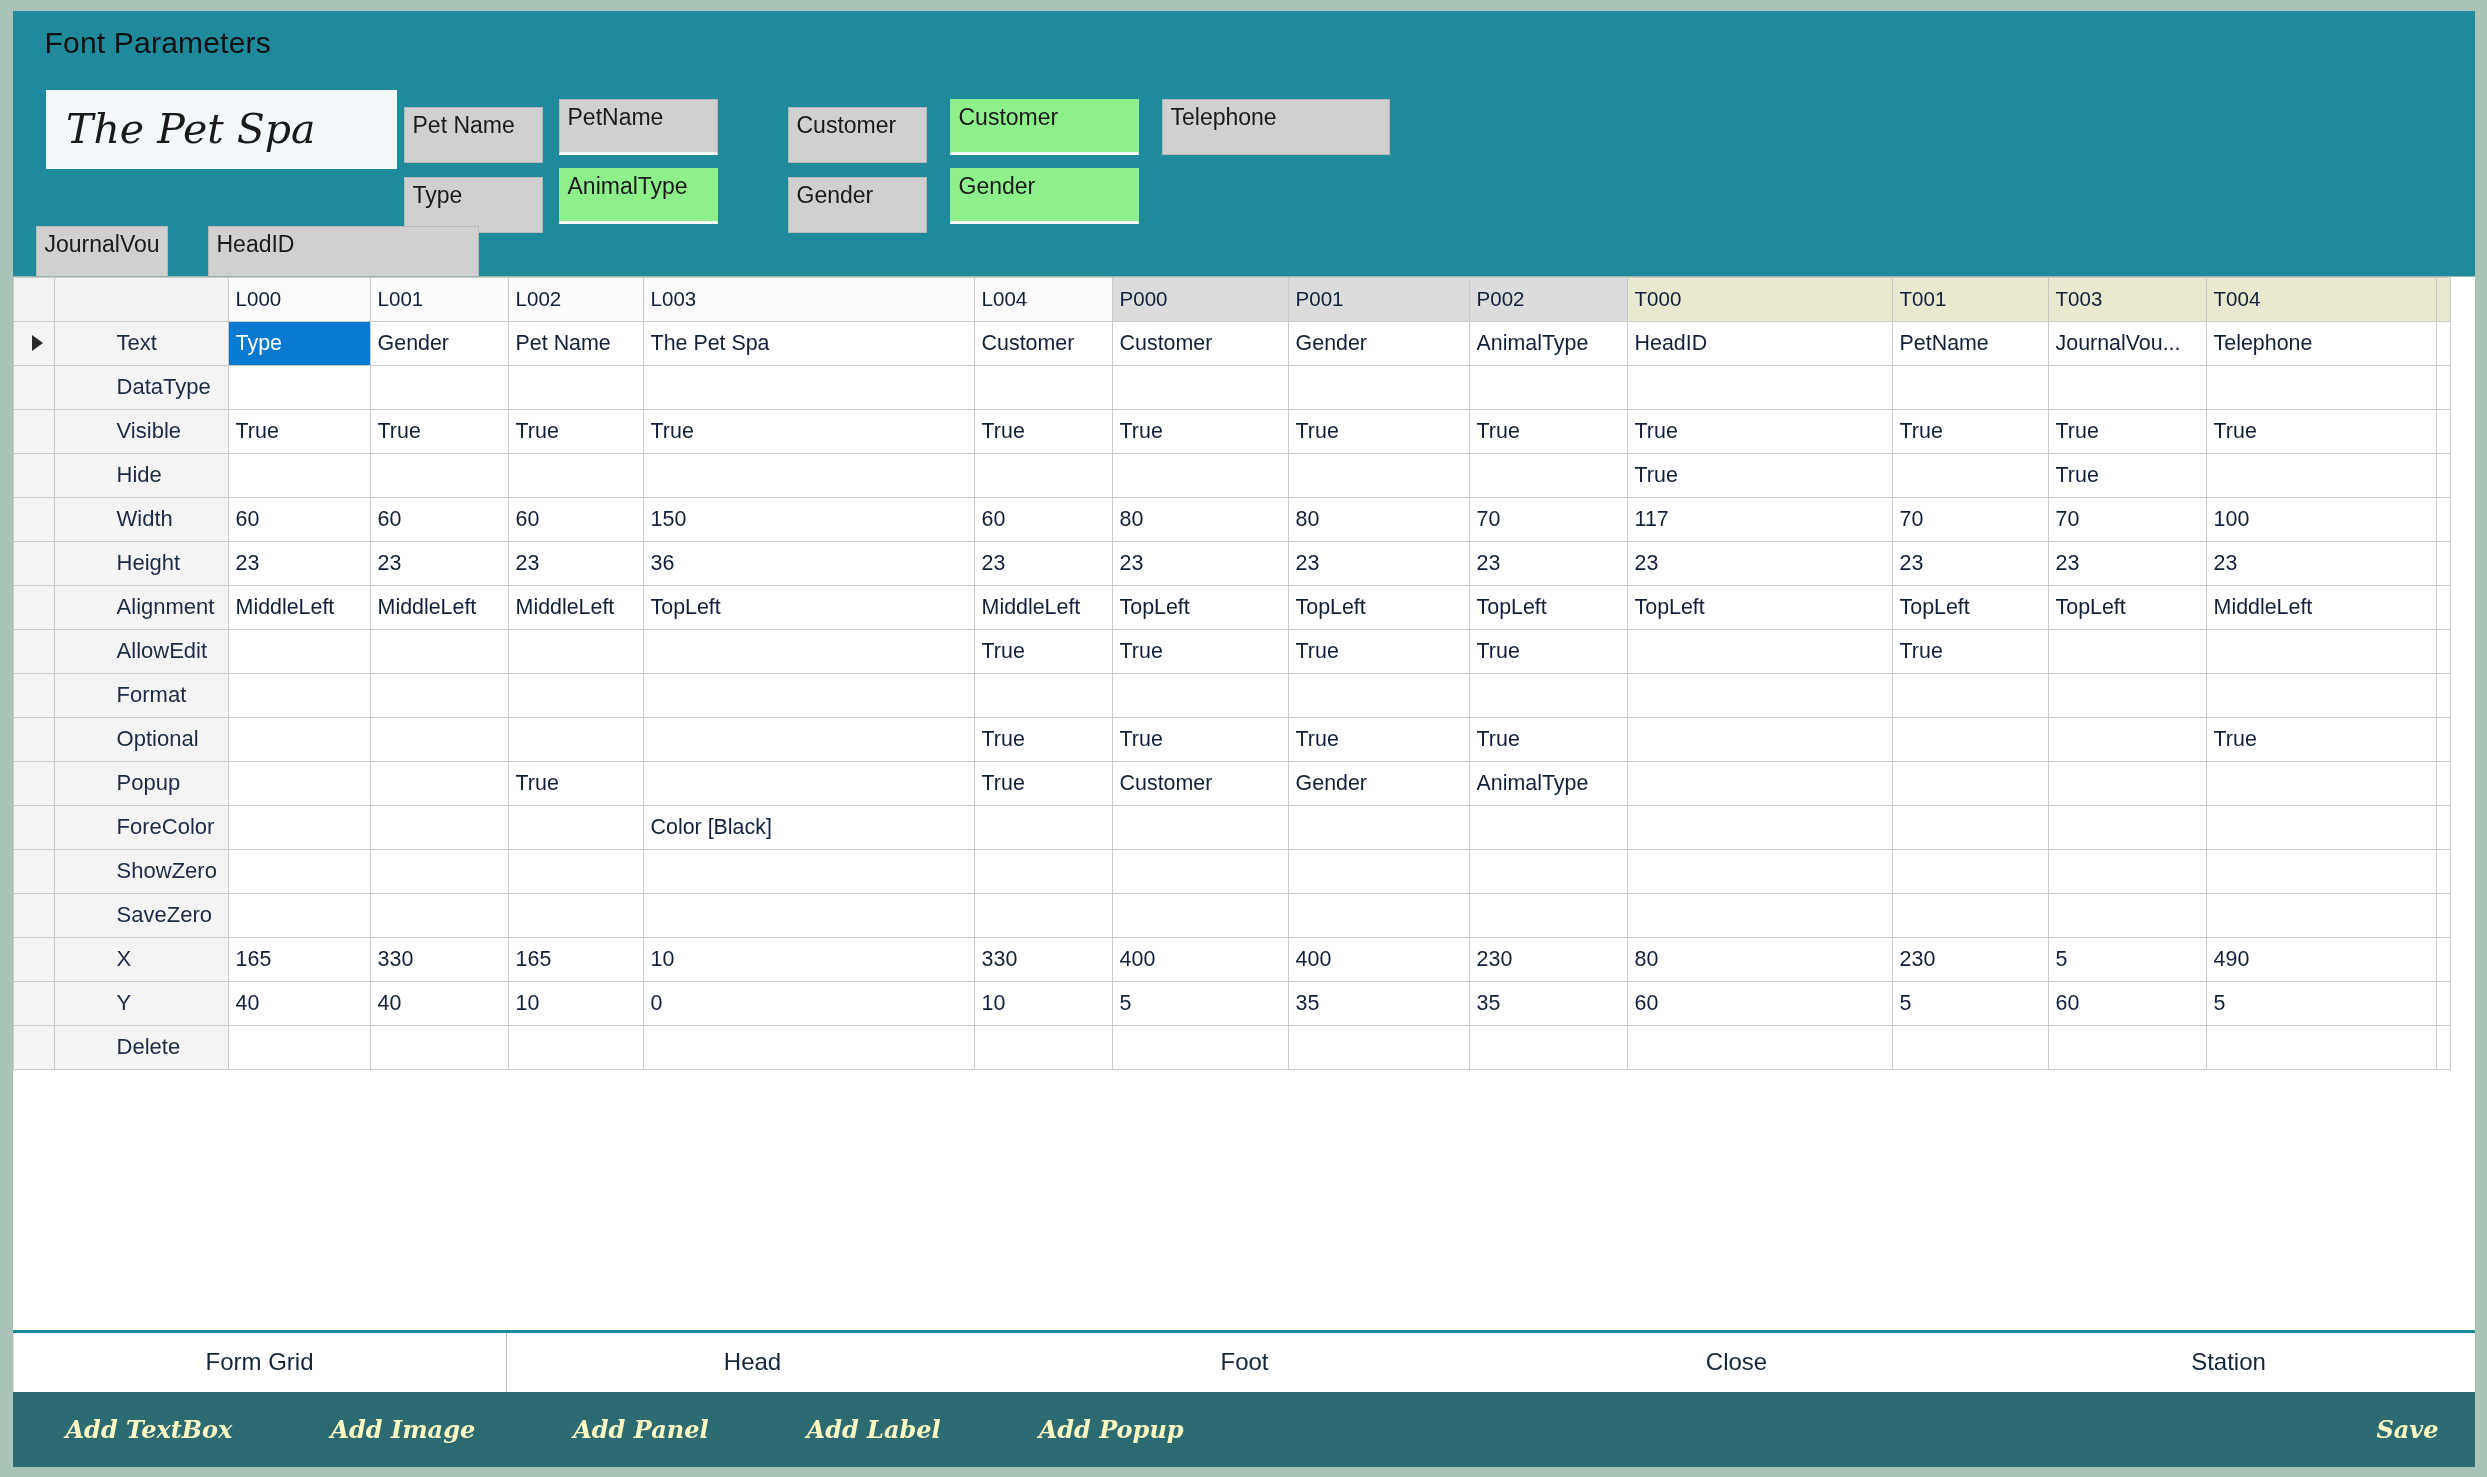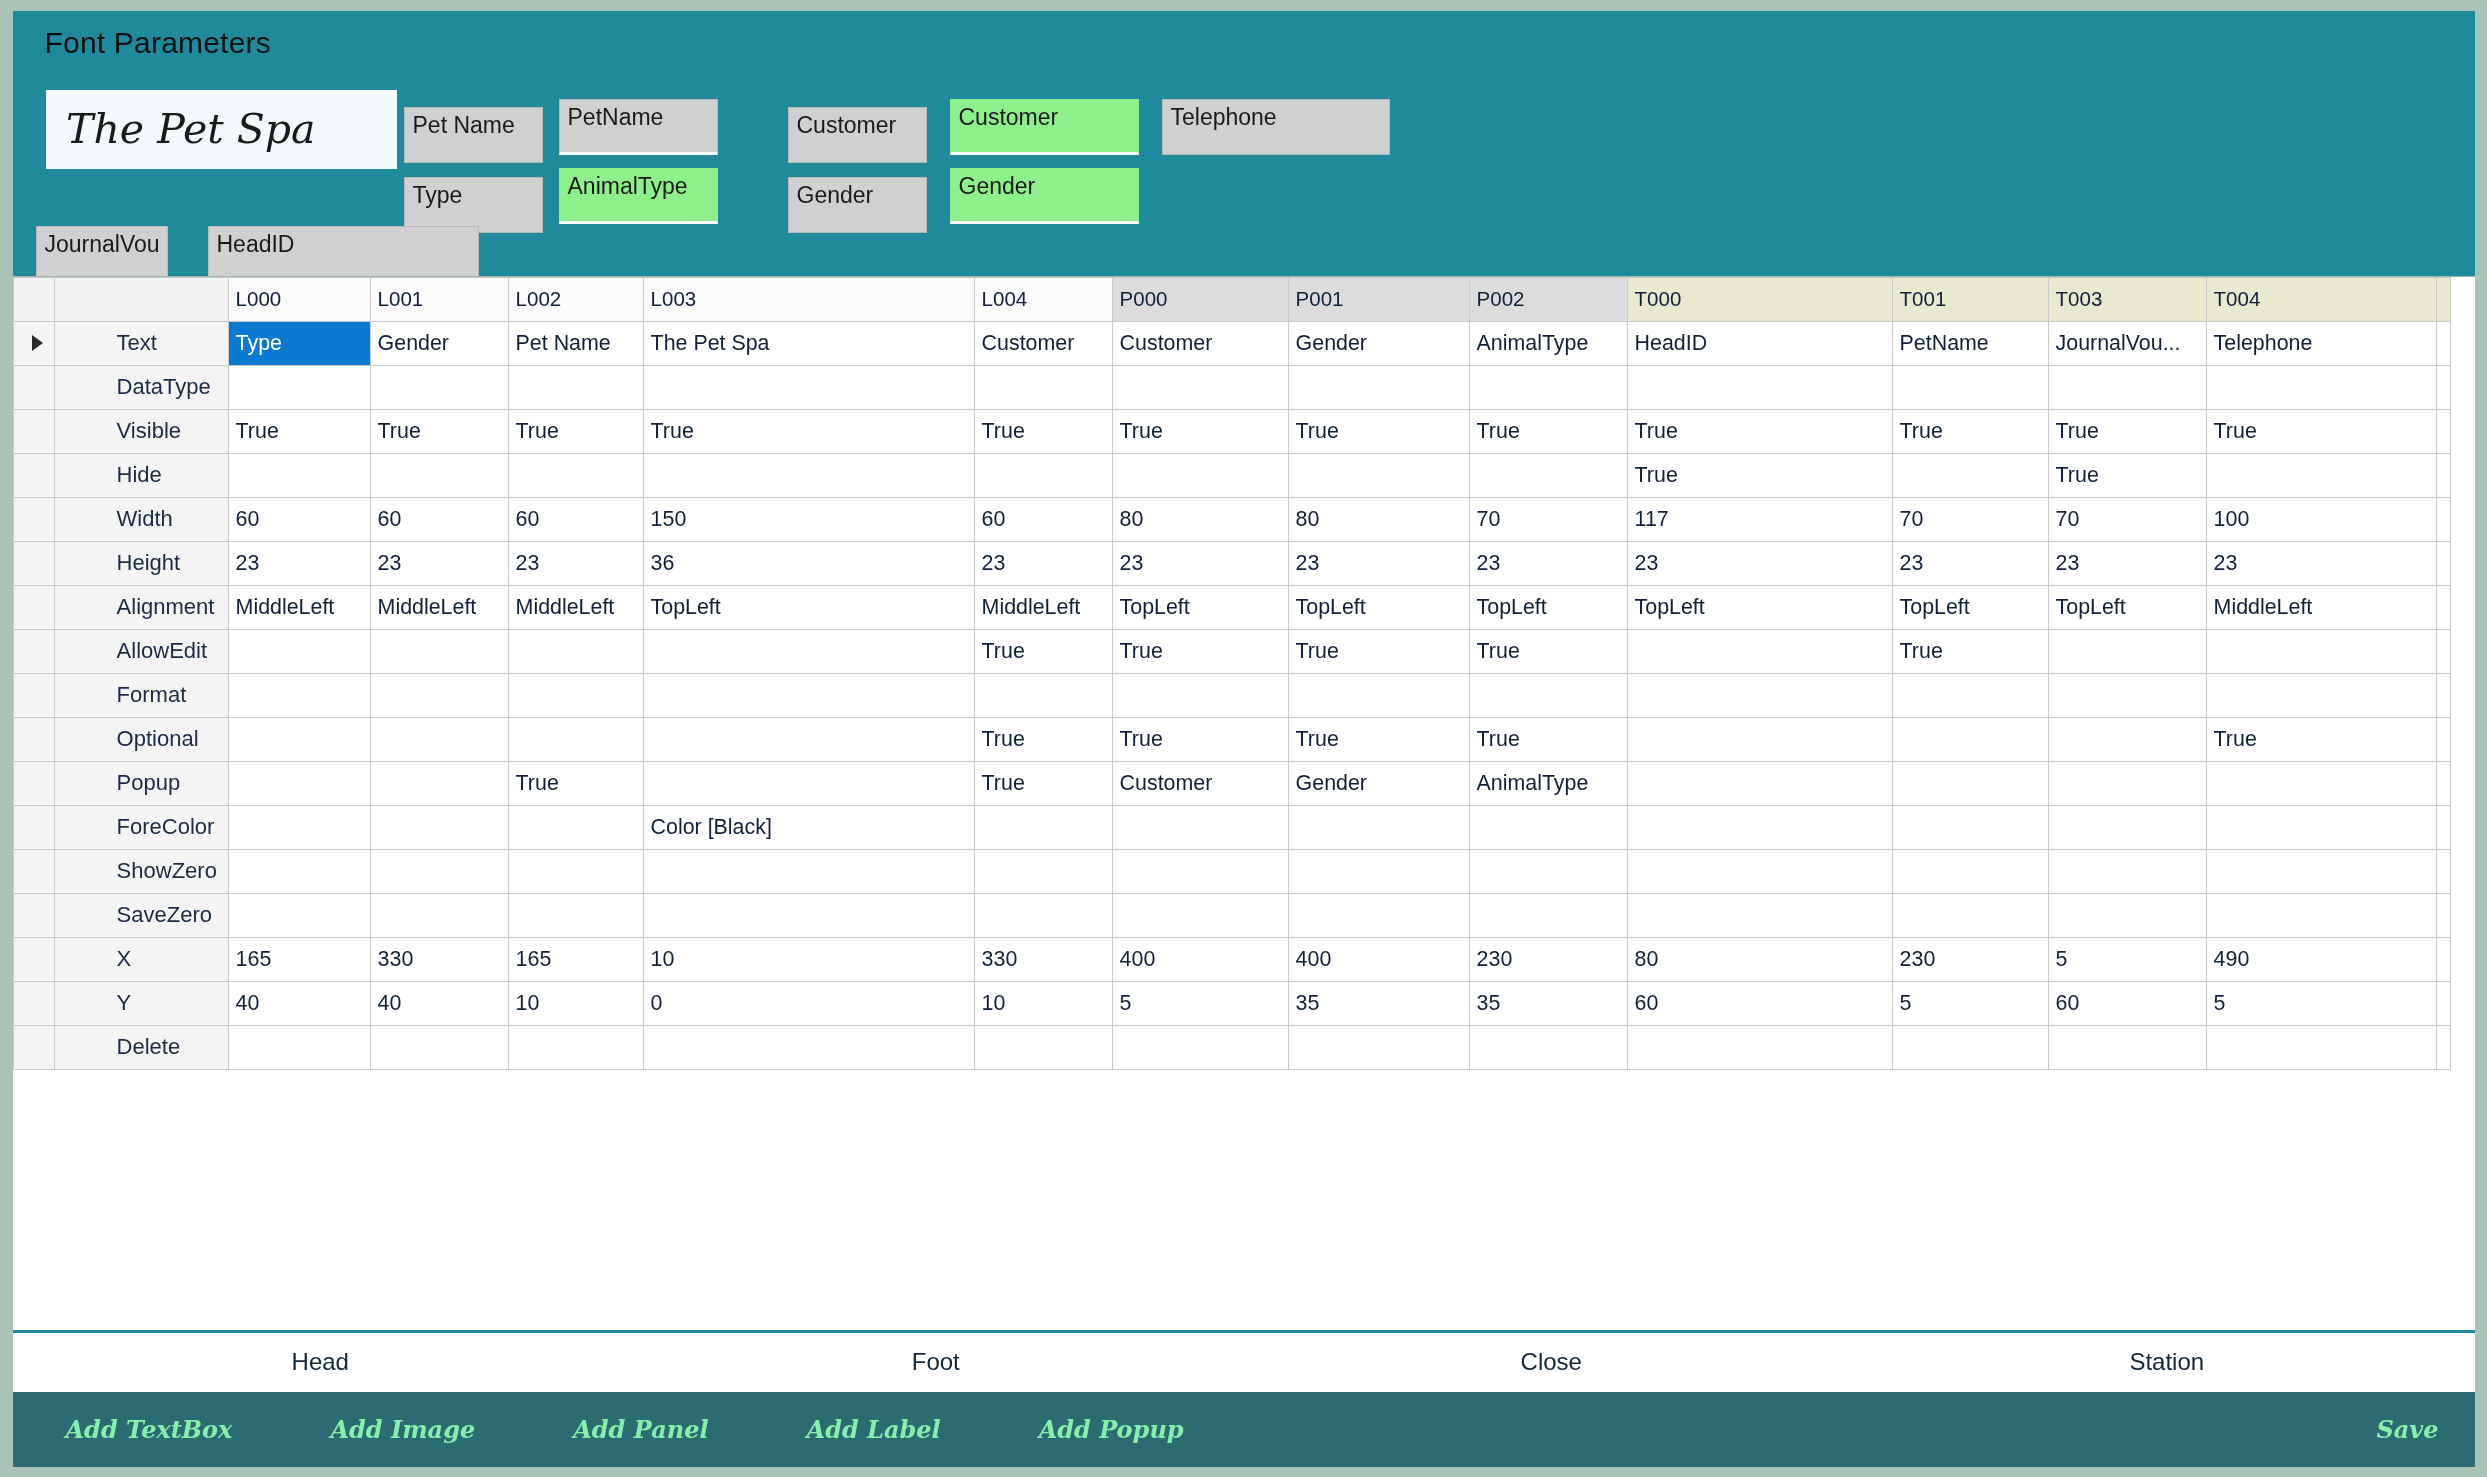--- a/index.html
+++ b/index.html
@@ -128,21 +128,21 @@
   
   .actionbar {
     flex: 0 0 auto;
     height: 75px;
     background: #2d6b73;
     display: flex; align-items: center;
     padding: 0 36px 0 53px;
     box-sizing: border-box;
   }
   .action {
-    color: #86efac;
+    color: #fef9c3;
     font-size: 24px;
     font-style: italic;
     font-weight: bold;
     font-family: "DejaVu Serif", serif;
     margin-right: 98px;
     white-space: nowrap;
   }
   .action.right { margin-right: 0; margin-left: auto; }
 </style>
 </head>
@@ -497,20 +497,21 @@
             <td></td>
             <td></td>
             <td></td>
           </tr>
         </tbody>
     </table>
   </div>
 
   <div class="tabbar">
     <div id="tabs-host" style="display:flex;flex:1 1 auto;">
+        <div class="tab active">Form Grid</div>
         <div class="tab">Head</div>
         <div class="tab">Foot</div>
         <div class="tab">Close</div>
         <div class="tab">Station</div>
       </div>
   </div>
 
   <div class="actionbar">
     <div id="actions-host" style="display:flex;align-items:center;width:100%;">
         <div class="action">Add TextBox</div>

